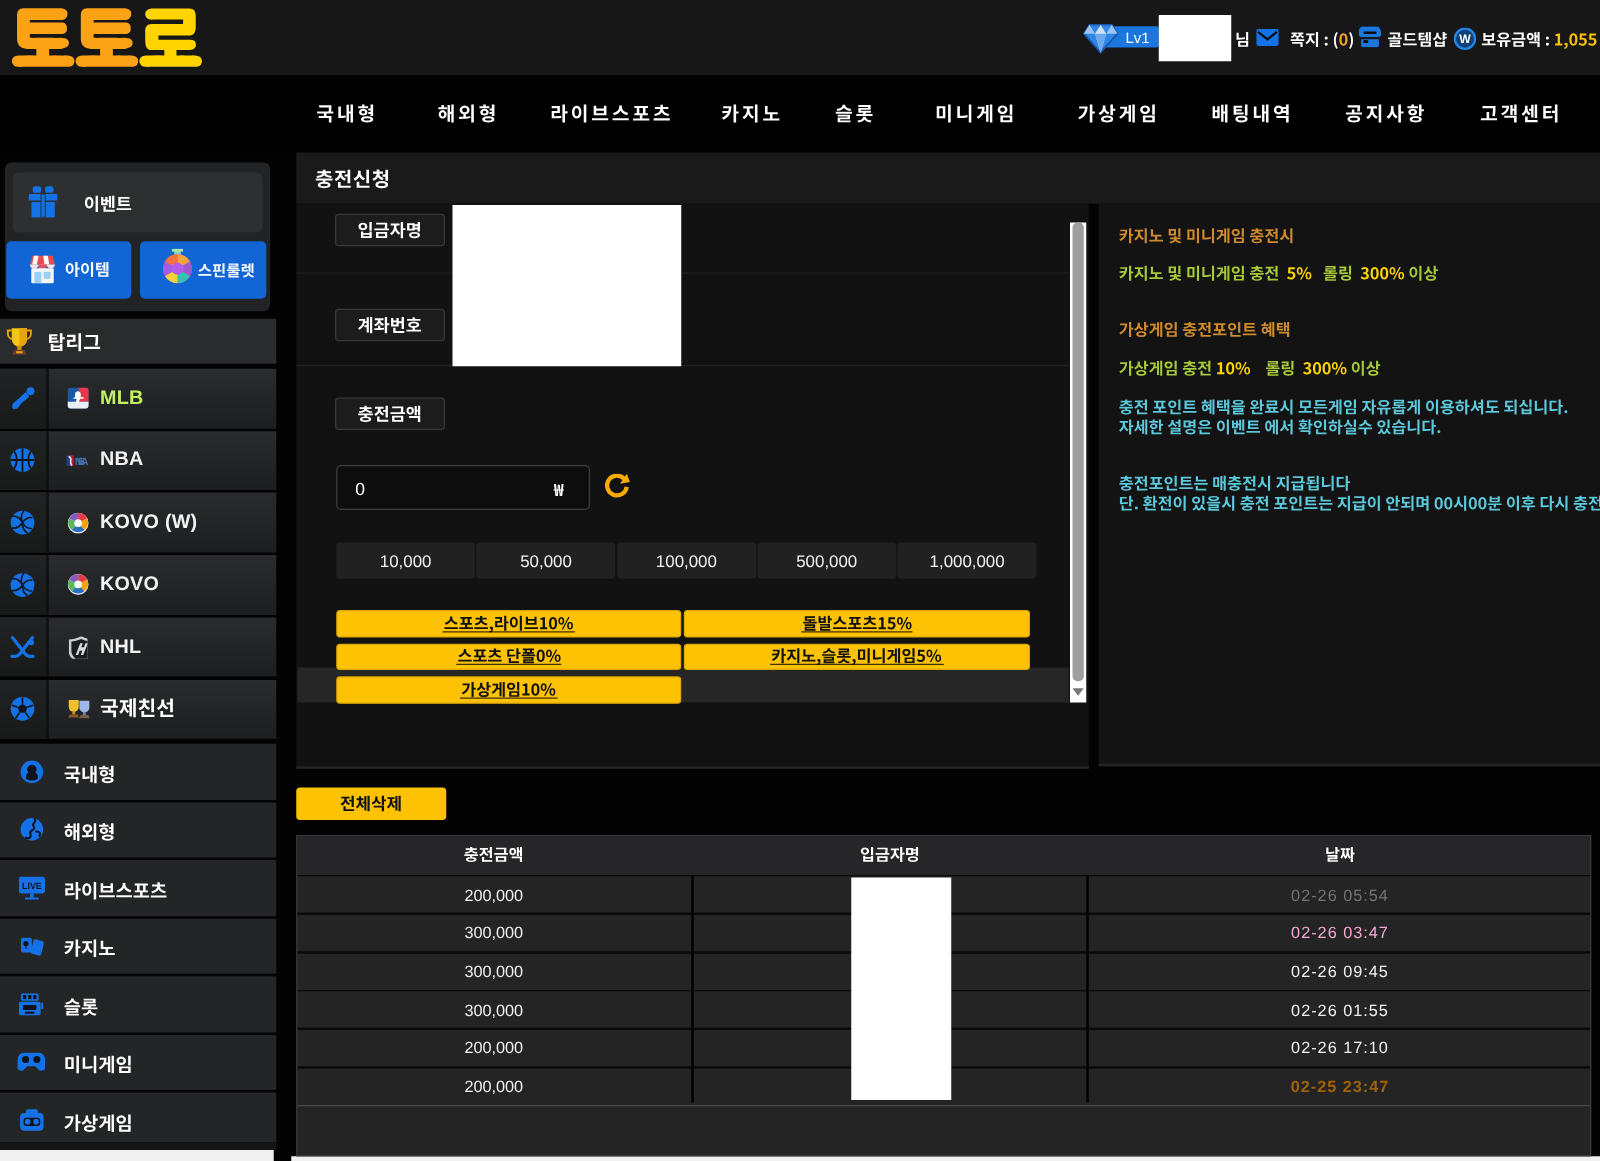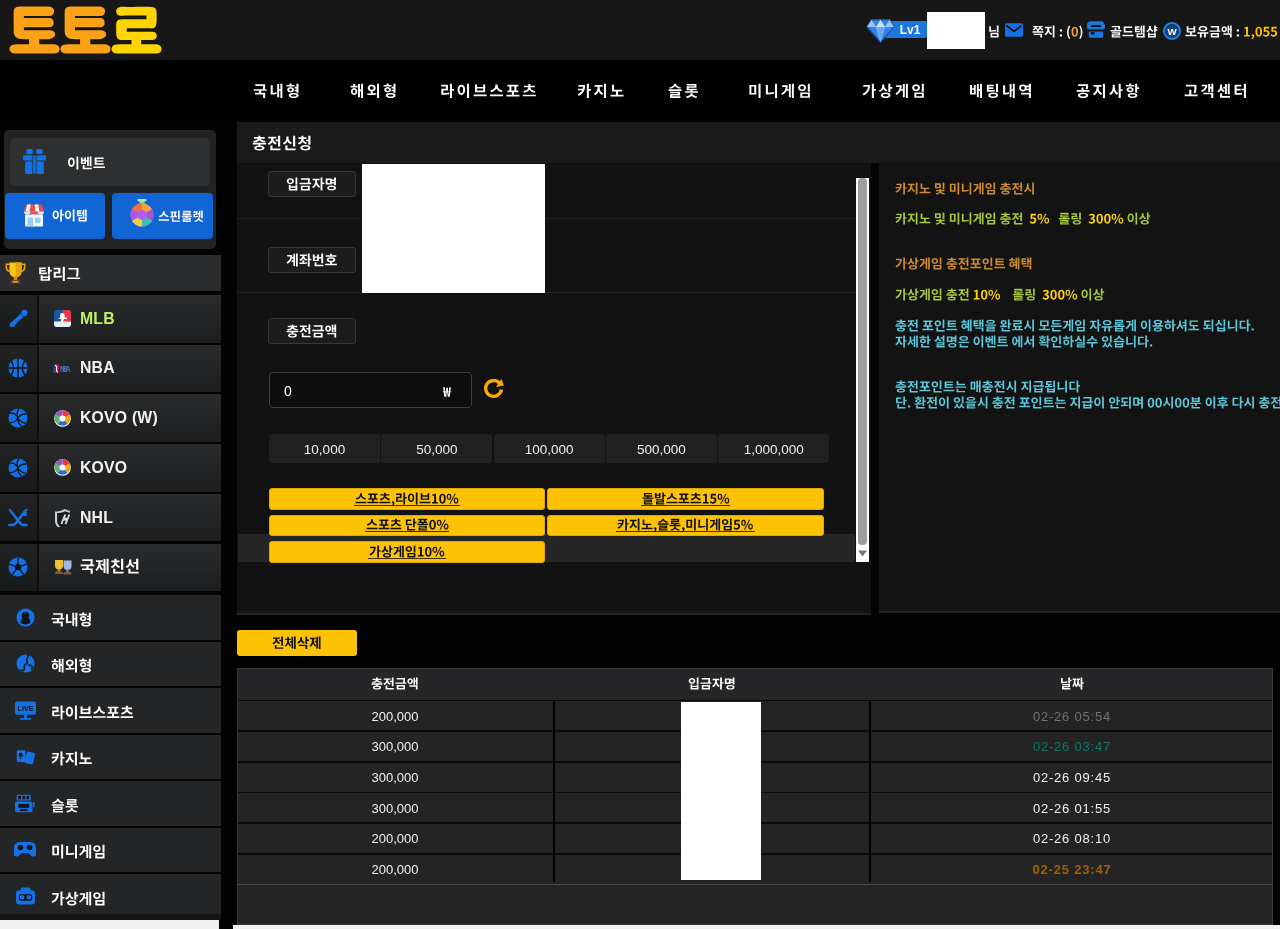--- a/index.html
+++ b/index.html
@@ -10,21 +10,21 @@
 <svg class="t" style="left:9px;top:-1.5px" width="153" height="66.9" viewBox="0 -880 2436 1060">
       <g fill="#fba216" stroke="#fba216" stroke-width="26" stroke-linejoin="round">
         <use href="#g0"></use>
         <use href="#g0" x="812"></use>
       </g>
       <g fill="#ffd400" stroke="#ffd400" stroke-width="26" stroke-linejoin="round">
         <use href="#g1" x="1624"></use>
       </g>
     </svg>
 <div style="position:absolute;left:881px;top:21px;width:46px;height:17px;background:#1b76dd;border-radius:2px"></div>
-<div style="position:absolute;left:910.0px;top:29.5px;transform:translate(-50%,-50%);font-size:12px;font-weight:700;color:#fff;letter-spacing:0px;white-space:nowrap">Lv1</div>
+<div style="position:absolute;left:910.0px;top:29.5px;transform:translate(-50%,-50%);font-size:12px;font-weight:400;color:#fff;letter-spacing:0px;white-space:nowrap">Lv1</div>
 <svg style="position:absolute;left:866px;top:18px" width="29" height="25" viewBox="0 0 32 28">
       <path d="M6 2 L26 2 L31 10 L16 27 L1 10 Z" fill="#2f86e8" stroke="#1857a8" stroke-width="1.5"></path>
       <path d="M6 2 L11 10 L1 10 Z" fill="#9cc6f2"></path>
       <path d="M26 2 L31 10 L21 10 Z" fill="#9cc6f2"></path>
       <path d="M11 10 L16 2 L21 10 L16 27 Z" fill="#cfe2f8"></path>
       <path d="M11 10 L21 10 L16 27 Z" fill="#6aa9f0"></path>
     </svg>
 <div style="position:absolute;left:927px;top:12px;width:58px;height:37px;background:#fff"></div>
 <svg class="t" style="left:988.0px;top:24.5px" width="12.0" height="13.8" viewBox="0 -880 920 1060">
       <g fill="#fff">
@@ -819,30 +819,30 @@
       <g fill="#fff">
         <use href="#g125" x="0"></use>
         <use href="#g126" x="920"></use>
       </g>
     </svg>
 <div style="position:absolute;left:238px;top:699.5px;width:1034px;height:1.8px;background:#0a0a0a"></div>
 <div style="position:absolute;left:395.0px;top:715.6px;transform:translate(-50%,-50%);font-size:13px;font-weight:400;color:#f0f0f0;letter-spacing:0px;white-space:nowrap">200,000</div>
 <div style="position:absolute;left:1072.0px;top:715.6px;transform:translate(-50%,-50%);font-size:13px;font-weight:400;color:#737373;letter-spacing:0.8px;white-space:nowrap">02-26 05:54</div>
 <div style="position:absolute;left:238px;top:730.2px;width:1034px;height:1.8px;background:#0a0a0a"></div>
 <div style="position:absolute;left:395.0px;top:746.3px;transform:translate(-50%,-50%);font-size:13px;font-weight:400;color:#f0f0f0;letter-spacing:0px;white-space:nowrap">300,000</div>
-<div style="position:absolute;left:1072.0px;top:746.3px;transform:translate(-50%,-50%);font-size:13px;font-weight:400;color:#0f766e;letter-spacing:0.8px;white-space:nowrap">02-26 03:47</div>
+<div style="position:absolute;left:1072.0px;top:746.3px;transform:translate(-50%,-50%);font-size:13px;font-weight:400;color:#f9a8d4;letter-spacing:0.8px;white-space:nowrap">02-26 03:47</div>
 <div style="position:absolute;left:238px;top:760.9px;width:1034px;height:1.8px;background:#0a0a0a"></div>
 <div style="position:absolute;left:395.0px;top:777.0px;transform:translate(-50%,-50%);font-size:13px;font-weight:400;color:#f0f0f0;letter-spacing:0px;white-space:nowrap">300,000</div>
 <div style="position:absolute;left:1072.0px;top:777.0px;transform:translate(-50%,-50%);font-size:13px;font-weight:400;color:#f0f0f0;letter-spacing:0.8px;white-space:nowrap">02-26 09:45</div>
 <div style="position:absolute;left:238px;top:791.6px;width:1034px;height:1.8px;background:#0a0a0a"></div>
 <div style="position:absolute;left:395.0px;top:807.7px;transform:translate(-50%,-50%);font-size:13px;font-weight:400;color:#f0f0f0;letter-spacing:0px;white-space:nowrap">300,000</div>
 <div style="position:absolute;left:1072.0px;top:807.7px;transform:translate(-50%,-50%);font-size:13px;font-weight:400;color:#f0f0f0;letter-spacing:0.8px;white-space:nowrap">02-26 01:55</div>
 <div style="position:absolute;left:238px;top:822.3px;width:1034px;height:1.8px;background:#0a0a0a"></div>
 <div style="position:absolute;left:395.0px;top:838.4px;transform:translate(-50%,-50%);font-size:13px;font-weight:400;color:#f0f0f0;letter-spacing:0px;white-space:nowrap">200,000</div>
-<div style="position:absolute;left:1072.0px;top:838.4px;transform:translate(-50%,-50%);font-size:13px;font-weight:400;color:#f0f0f0;letter-spacing:0.8px;white-space:nowrap">02-26 08:10</div>
+<div style="position:absolute;left:1072.0px;top:838.4px;transform:translate(-50%,-50%);font-size:13px;font-weight:400;color:#f0f0f0;letter-spacing:0.8px;white-space:nowrap">02-26 17:10</div>
 <div style="position:absolute;left:238px;top:853.0px;width:1034px;height:1.8px;background:#0a0a0a"></div>
 <div style="position:absolute;left:395.0px;top:869.1px;transform:translate(-50%,-50%);font-size:13px;font-weight:400;color:#f0f0f0;letter-spacing:0px;white-space:nowrap">200,000</div>
 <div style="position:absolute;left:1072.0px;top:869.1px;transform:translate(-50%,-50%);font-size:13px;font-weight:700;color:#a16207;letter-spacing:0.8px;white-space:nowrap">02-25 23:47</div>
 <div style="position:absolute;left:553px;top:699.5px;width:2px;height:182px;background:#000"></div>
 <div style="position:absolute;left:869px;top:699.5px;width:2px;height:182px;background:#000"></div>
 <div style="position:absolute;left:238px;top:883.5px;width:1034px;height:1.2px;background:#4a4a4a"></div>
 <div style="position:absolute;left:681px;top:702px;width:80px;height:178px;background:#fff"></div>
 <svg width="0" height="0" style="position:absolute">
       <defs>
         <path id="g0" d="M706 -148Q709 -147 712 -148Q715 -148 718 -148Q735 -146 750 -142Q764 -137 778 -125Q792 -111 792 -90Q792 -79 788 -66Q785 -54 779 -47Q771 -39 759 -35Q747 -31 736 -30Q725 -28 716 -28Q708 -28 707 -28H147Q142 -28 137 -28Q132 -27 127 -27Q106 -26 82 -28Q58 -29 41 -43Q20 -62 20 -86Q20 -101 29 -117Q38 -133 53 -139Q73 -147 94 -147Q116 -147 138 -148H143Q191 -149 237 -149Q283 -149 333 -148L332 -256H261H243Q227 -256 208 -257Q189 -258 171 -262Q153 -266 137 -274Q121 -281 110 -294Q100 -306 95 -324Q90 -341 88 -358Q87 -376 87 -388Q87 -401 87 -403V-668Q87 -669 87 -675Q87 -681 88 -688Q89 -696 91 -704Q93 -711 96 -717Q105 -731 114 -738Q123 -745 138 -747Q142 -748 148 -748Q153 -748 159 -749Q165 -749 173 -750H581H593Q598 -750 604 -750Q609 -749 614 -750H616Q625 -750 634 -749Q644 -748 653 -745Q662 -743 671 -740Q680 -737 687 -729Q692 -722 696 -720Q700 -717 702 -708Q705 -695 703 -678Q700 -657 686 -642Q672 -626 650 -626H224V-577V-568Q232 -568 248 -568Q263 -567 284 -567Q304 -567 326 -567Q349 -567 372 -567Q425 -567 487 -568H584Q589 -568 594 -568Q599 -567 604 -568H631Q642 -568 654 -566Q665 -564 675 -558Q690 -549 694 -532Q698 -514 696 -498Q696 -490 696 -484Q695 -477 690 -471Q678 -454 666 -450Q654 -447 640 -447H520Q460 -446 411 -446H277Q264 -446 251 -446Q238 -446 224 -447Q225 -427 225 -423Q225 -419 225 -422Q225 -424 224 -430Q224 -435 224 -435V-387Q224 -380 224 -378Q225 -376 226 -376Q227 -377 228 -378Q229 -379 230 -379Q237 -375 252 -373Q268 -371 288 -371H292Q297 -371 316 -372Q336 -372 362 -372Q389 -372 418 -372Q448 -372 474 -372Q501 -372 520 -372Q539 -371 545 -371H593Q603 -371 608 -372H625Q641 -372 657 -371Q673 -370 689 -365Q692 -364 694 -363Q697 -362 700 -360Q725 -342 723 -316Q721 -290 693 -276Q671 -264 647 -260Q623 -256 600 -256H559Q548 -255 526 -256Q504 -256 469 -256L470 -148Q494 -148 514 -148Q535 -149 554 -149Q574 -149 594 -148Q615 -148 638 -148Q656 -147 673 -148Q690 -150 706 -148Z"></path>

